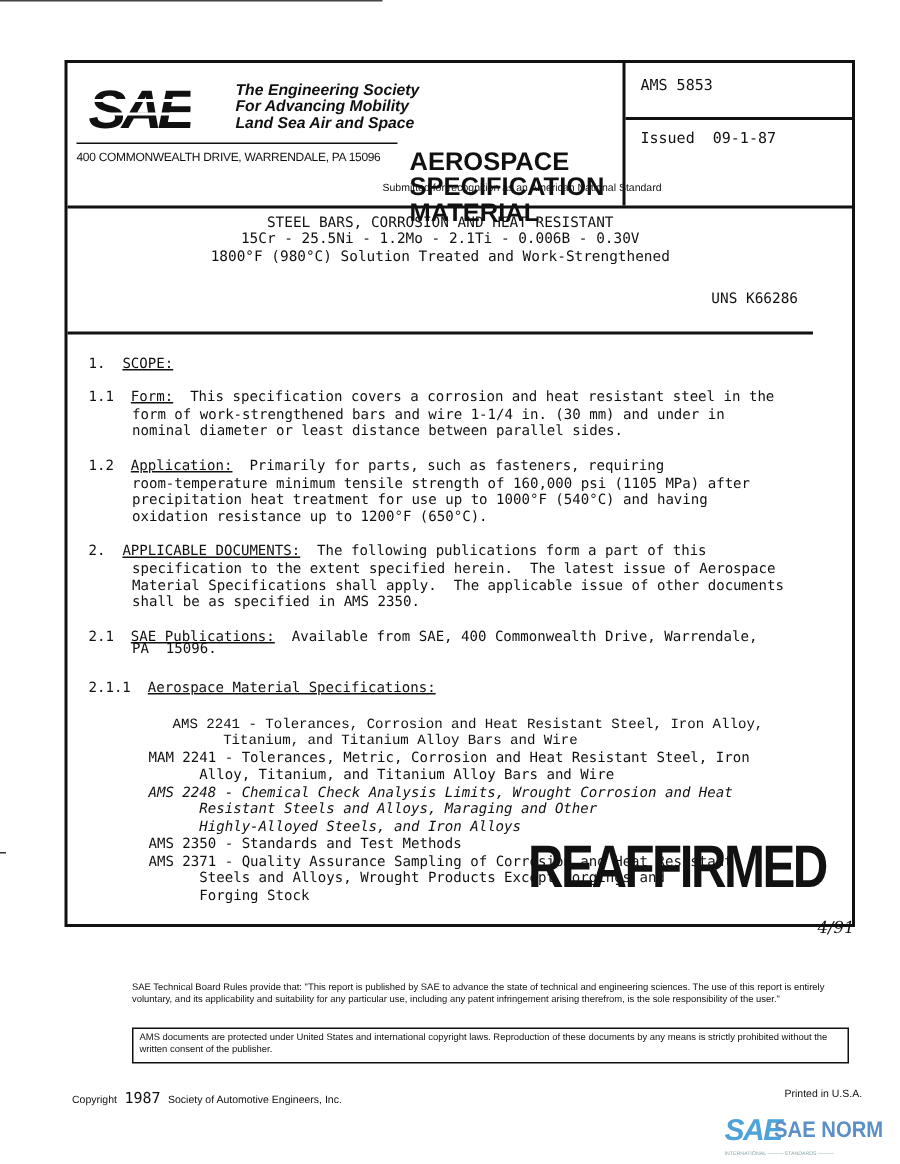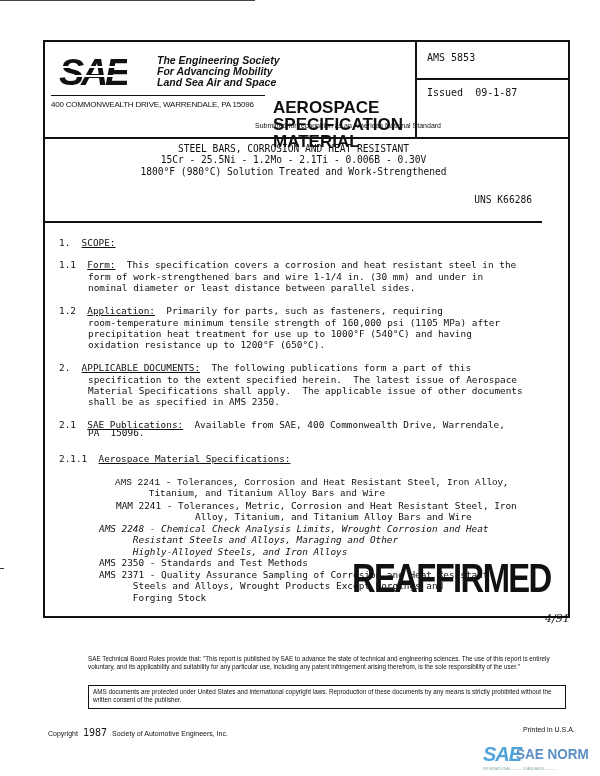--- a/index.html
+++ b/index.html
@@ -100,21 +100,21 @@
 Material Specifications shall apply.  The applicable issue of other documents
 shall be as specified in AMS 2350.</div>
 
     <div class="para" style="left:14px; top:182px;"><span>2.1</span>  <span class="u">SAE Publications:</span><span>  Available from SAE, 400 Commonwealth Drive, Warrendale,</span></div>
     <div class="para" style="left:43px; top:190px;">PA  15096.</div>
 
     <div class="para" style="left:14px; top:216px;"><span>2.1.1</span>  <span class="u">Aerospace Material Specifications:</span></div>
 
     <div class="para" style="left:70px; top:240px;font-family:Liberation Mono, monospace;"><span>AMS 2241</span> - <span>Tolerances, Corrosion and Heat Resistant Steel, Iron Alloy,
       Titanium, and Titanium Alloy Bars and Wire</span></div>
-    <div class="para" style="left:71px; top:263px;text-align:center;"><span>MAM 2241</span> - <span>Tolerances, Metric, Corrosion and Heat Resistant Steel, Iron
+    <div class="para" style="left:54px; top:263px;"><span>MAM 2241</span> - <span>Tolerances, Metric, Corrosion and Heat Resistant Steel, Iron
       Alloy, Titanium, and Titanium Alloy Bars and Wire</span></div>
     <div class="para" style="left:54px; top:286px;font-style:italic;"><span>AMS 2248</span> - <span>Chemical Check Analysis Limits, Wrought Corrosion and Heat
       Resistant Steels and Alloys, Maraging and Other
       Highly-Alloyed Steels, and Iron Alloys</span></div>
     <div class="para" style="left:54px; top:320px;"><span>AMS 2350</span> - <span>Standards and Test Methods</span></div>
     <div class="para" style="left:54px; top:332px;"><span>AMS 2371</span> - <span>Quality Assurance Sampling of Corrosion and Heat Resistant
       Steels and Alloys, Wrought Products Except Forgings and
       Forging Stock</span></div>
   </div>
 </div>

